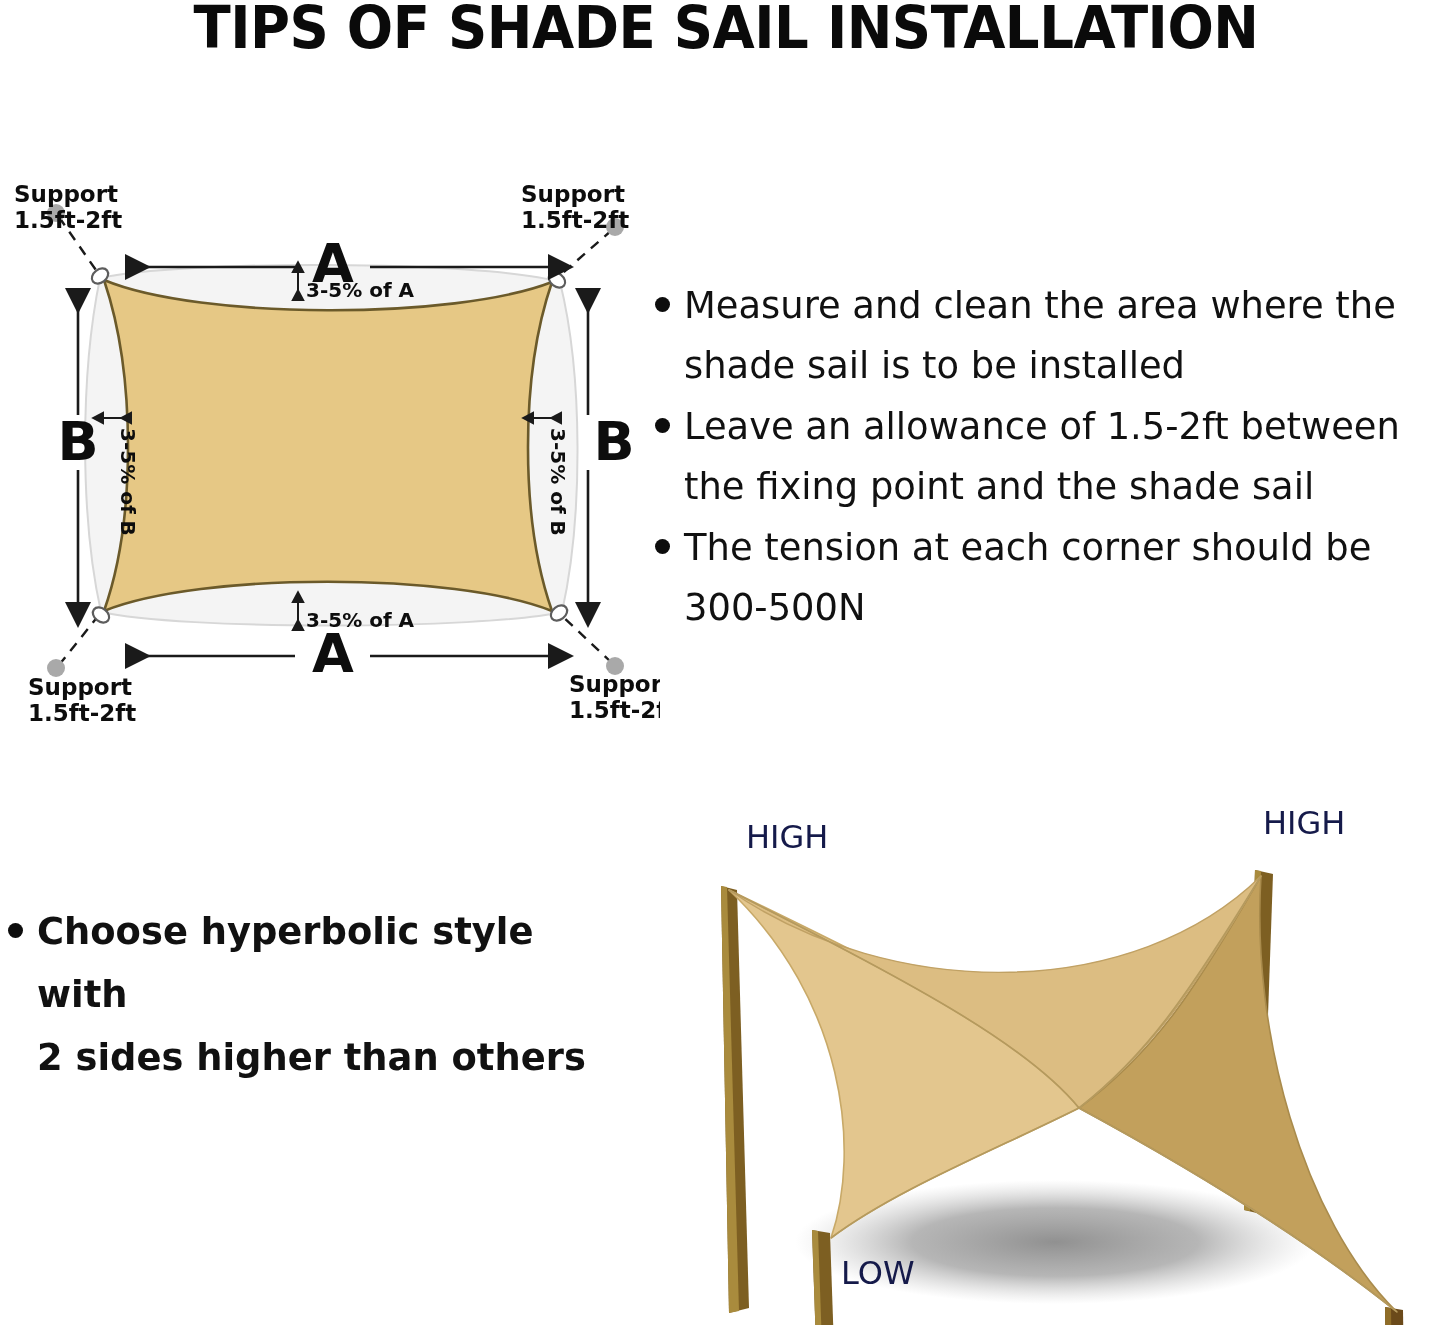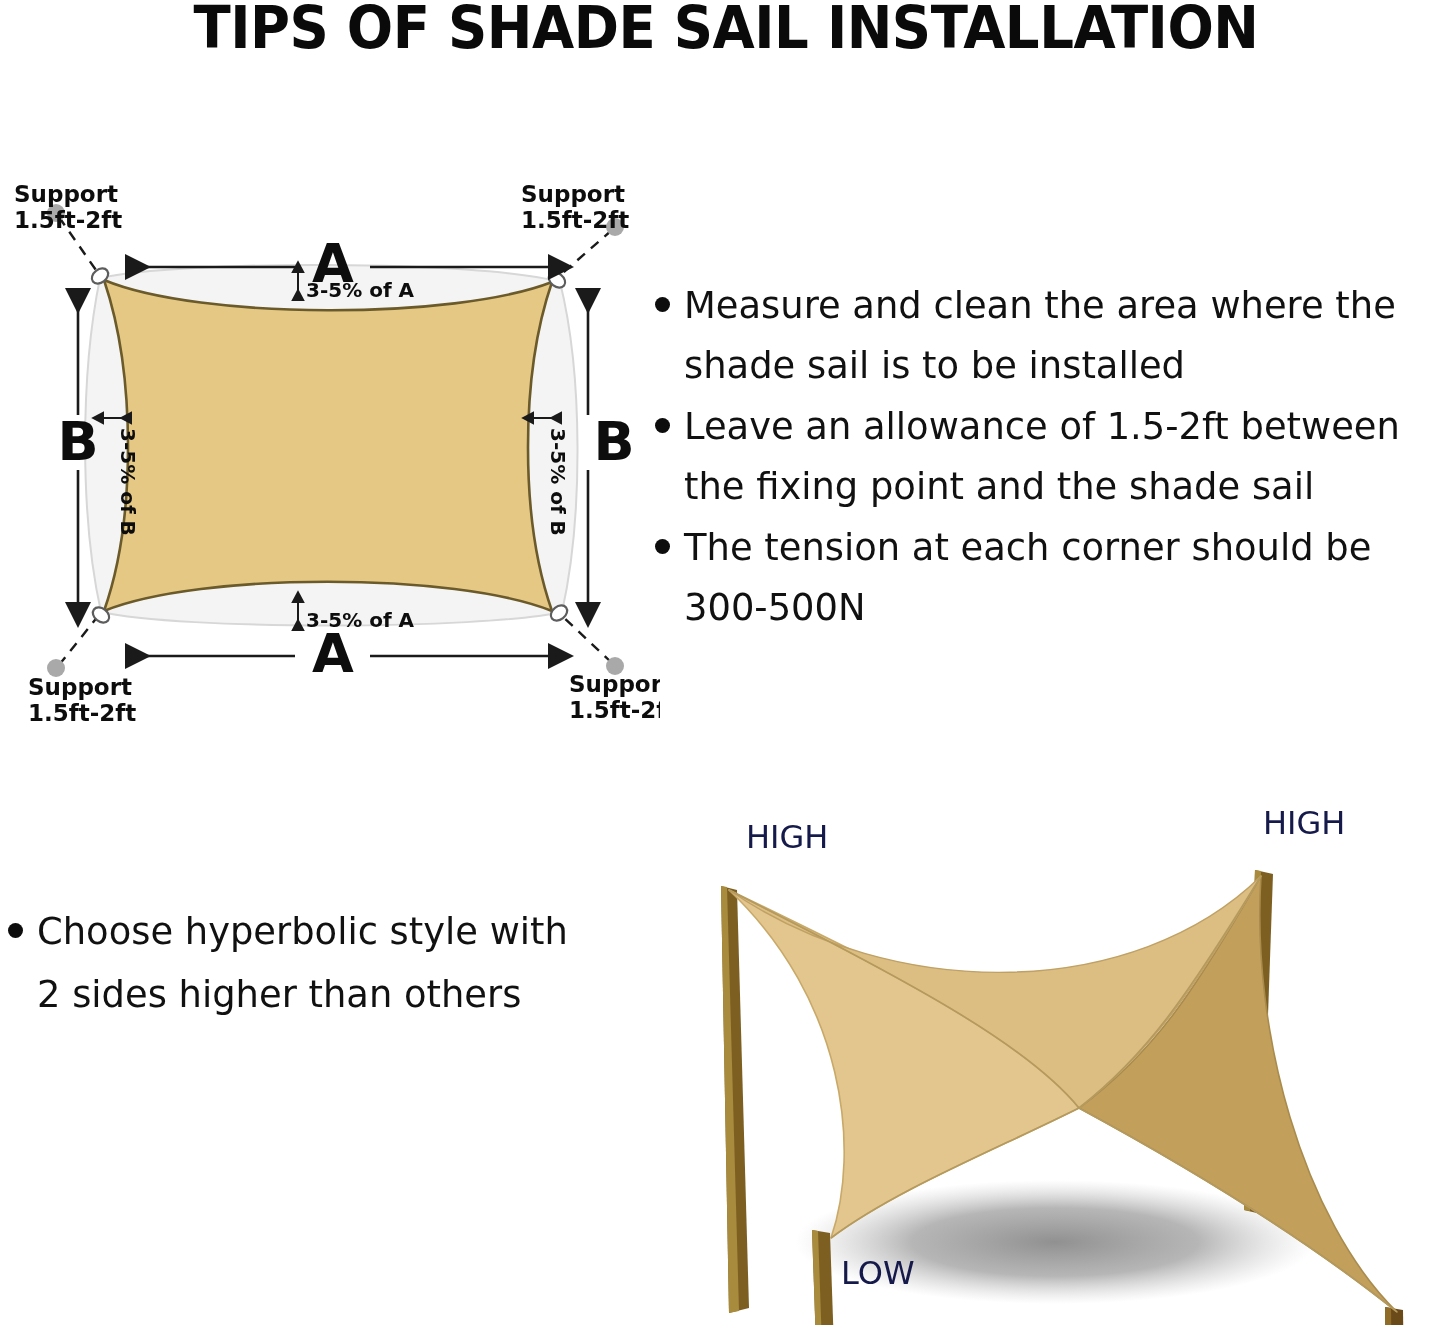--- a/index.html
+++ b/index.html
@@ -44,21 +44,21 @@
     font-family:"DejaVu Sans","Liberation Sans",sans-serif;
   }
 
   
   #bullets-top{left:655px;top:275px;width:800px;}
   #bullets-top .bul-txt{font-size:38px;line-height:60px;transform:scaleX(0.97);transform-origin:left center;}
   #bullets-top .bul-dot{margin-top:22px;}
   #bullets-top .bul-row{margin-bottom:1px;}
 
   
-  #bullets-bottom{left:8px;top:900px;width:620px;}
+  #bullets-bottom{left:8px;top:900px;width:620px;font-weight:bold;}
   #bullets-bottom .bul-txt{font-size:38px;line-height:63px;transform:scaleX(0.97);transform-origin:left center;}
   #bullets-bottom .bul-dot{margin-top:23px;}
 </style>
 </head>
 <body>
 
 <div id="root">
 
   <div class="title">TIPS OF SHADE SAIL INSTALLATION</div>
 

